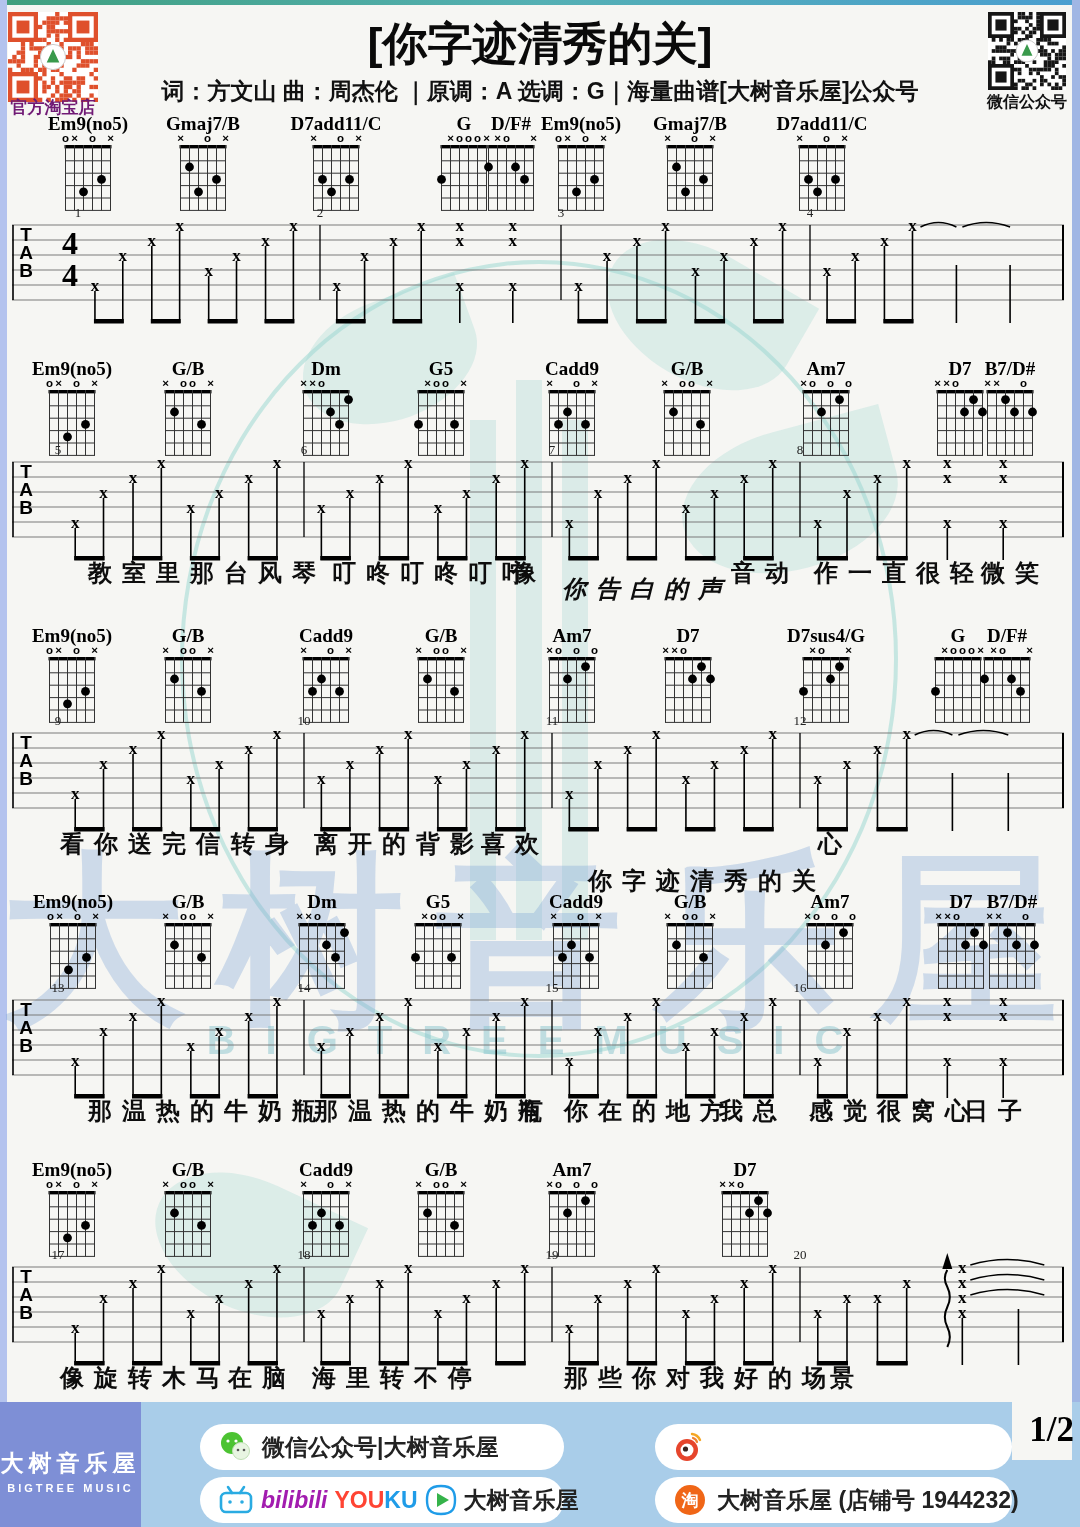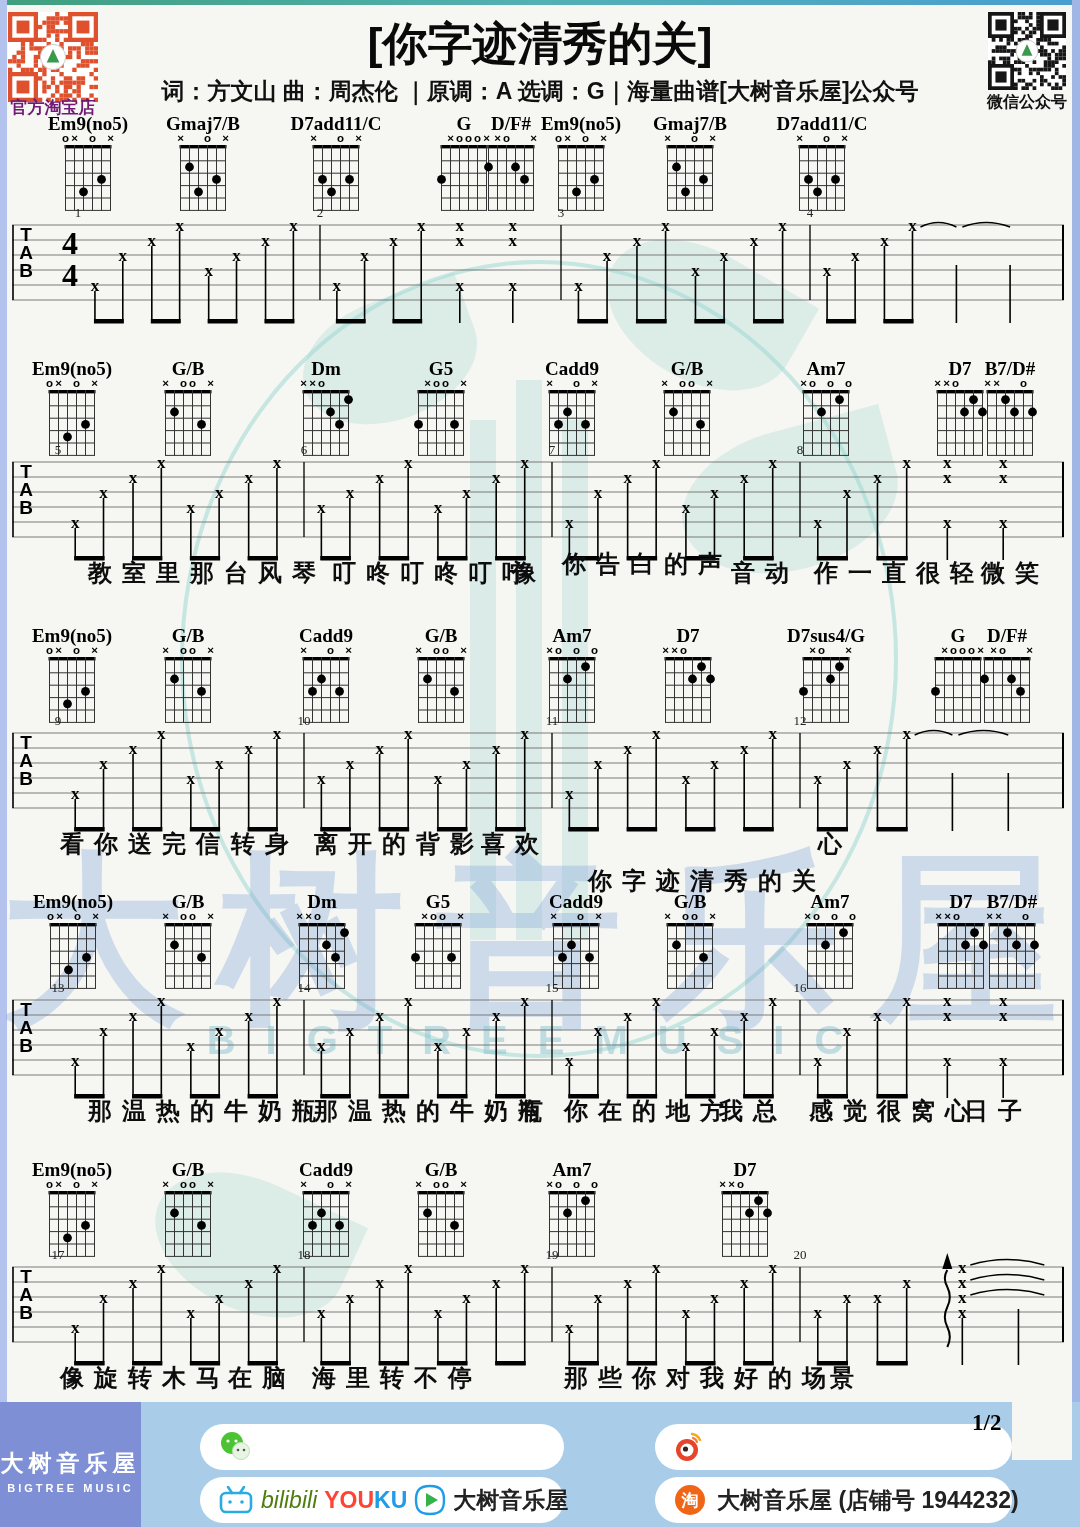--- a/index.html
+++ b/index.html
@@ -29,23 +29,23 @@
   .lyric{position:absolute;font-size:24px;font-weight:700;color:#0d0d0d;letter-spacing:10px;white-space:nowrap;}
   
   #footer{left:0;top:1402px;width:1080px;height:125px;background:#a9cde9;}
   #footer-notch{left:1012px;top:1402px;width:60px;height:58px;background:#f6f6f3;}
   #footer-brand{left:0;top:1402px;width:141px;height:125px;background:#7e8fd6;color:#fff;text-align:center;}
   #brand-cn{margin-top:46px;font-size:23px;font-weight:700;letter-spacing:5px;}
   #brand-en{font-size:11px;font-weight:700;letter-spacing:3px;margin-top:3px;}
   .pill{position:absolute;height:46px;background:#fff;border-radius:23px;display:flex;align-items:center;
         padding:0 18px;box-sizing:border-box;font-size:23px;font-weight:600;color:#222;gap:10px;white-space:nowrap;}
   .pill svg{flex:0 0 auto;}
-  .bili-txt{color:#4d7c0f;font-weight:400;font-style:italic;}
+  .bili-txt{color:#a21caf;font-weight:700;font-style:italic;}
   .youku-txt .y1{color:#ff4433;font-weight:800;} .youku-txt .y2{color:#1f9ce8;font-weight:800;}
-  #page-number{left:972px;top:1410px;width:60px;font-size:23px;font-weight:700;color:#000;font-family:"Liberation Serif",serif;}
+  #page-number{left:1014px;top:1410px;width:60px;font-size:35px;font-weight:700;color:#000;font-family:"Liberation Serif",serif;text-align:right;}
 </style>
 </head>
 <body>
 
 <div class="abs" id="edge-top"></div>
 <div class="abs" id="edge-left"></div>
 <div class="abs" id="edge-right"></div>
 
 <div class="abs" id="watermark">
   <div class="abs" id="wm-circle"></div>
@@ -919,21 +919,21 @@
       <text x="935.3199999999999" y="80" text-anchor="middle" dominant-baseline="central" font-size="17" font-weight="bold" font-family="Liberation Serif,serif" fill="#000">x</text>
       <line x1="935.3199999999999" y1="86" x2="935.3199999999999" y2="118" stroke="#000" stroke-width="1.6"></line>
       <text x="991.2" y="20" text-anchor="middle" dominant-baseline="central" font-size="17" font-weight="bold" font-family="Liberation Serif,serif" fill="#000">x</text>
       <text x="991.2" y="35" text-anchor="middle" dominant-baseline="central" font-size="17" font-weight="bold" font-family="Liberation Serif,serif" fill="#000">x</text>
       <text x="991.2" y="80" text-anchor="middle" dominant-baseline="central" font-size="17" font-weight="bold" font-family="Liberation Serif,serif" fill="#000">x</text>
       <line x1="991.2" y1="86" x2="991.2" y2="118" stroke="#000" stroke-width="1.6"></line>
     </svg>
     <div class="lyric" style="left: 88px; top: 557px;">教室里那台风琴</div>
     <div class="lyric" style="left: 332px; top: 557px;">叮咚叮咚叮咛</div>
     <div class="lyric" style="left: 512px; top: 557px;">像</div>
-    <div class="lyric" style="left: 562px; top: 548px;">你告白的声</div>
+    <div class="lyric" style="left: 562px; top: 573px; font-style: italic;">你告白的声</div>
     <div class="lyric" style="left: 731px; top: 557px;">音动</div>
     <div class="lyric" style="left: 814px; top: 557px;">作一直很轻</div>
     <div class="lyric" style="left: 981px; top: 557px;">微笑</div>
     <svg width="70" height="104" class="chord-svg" style="left: 37px; top: 628px;">
       <text x="35" y="14" text-anchor="middle" font-size="19" font-weight="bold" fill="#000" font-family="Liberation Serif,serif">Em9(no5)</text>
       <text x="12.5" y="26" text-anchor="middle" font-size="11.5" font-weight="bold" fill="#000">o</text>
       <text x="21.5" y="26" text-anchor="middle" font-size="11.5" font-weight="bold" fill="#000">×</text>
       <text x="39.5" y="26" text-anchor="middle" font-size="11.5" font-weight="bold" fill="#000">o</text>
       <text x="57.5" y="26" text-anchor="middle" font-size="11.5" font-weight="bold" fill="#000">×</text>
       <rect x="11.5" y="29" width="47" height="3.4" fill="#000"></rect>
@@ -1757,20 +1757,21 @@
 
 <div class="pill" style="left:200px;top:1424px;width:364px;">
   <svg width="34" height="34" viewBox="0 0 34 34">
     <circle cx="14" cy="13" r="11" fill="#4cc332"></circle>
     <circle cx="10" cy="11" r="1.6" fill="#fff"></circle>
       <circle cx="18" cy="11" r="1.6" fill="#fff"></circle>
     <circle cx="23" cy="21" r="8.5" fill="#e8f5e2" stroke="#bfe0b4"></circle>
     <circle cx="20" cy="20" r="1.3" fill="#555"></circle>
       <circle cx="26" cy="20" r="1.3" fill="#555"></circle>
   </svg>
+  <span>微信公众号|大树音乐屋</span>
 </div>
 
 <div class="pill" style="left:655px;top:1424px;width:357px;">
   <svg width="34" height="34" viewBox="0 0 34 34">
     <path d="M27 10 A10 10 0 0 0 19 4" stroke="#f5a623" stroke-width="2.4" fill="none" stroke-linecap="round"></path>
     <path d="M24 12 A6 6 0 0 0 20 8" stroke="#f08030" stroke-width="2.2" fill="none" stroke-linecap="round"></path>
     <circle cx="14" cy="20" r="11" fill="#e6452c"></circle>
     <circle cx="14" cy="20" r="6.5" fill="#fff"></circle>
     <circle cx="12.5" cy="19" r="2.6" fill="#3a2420"></circle>
   </svg>

